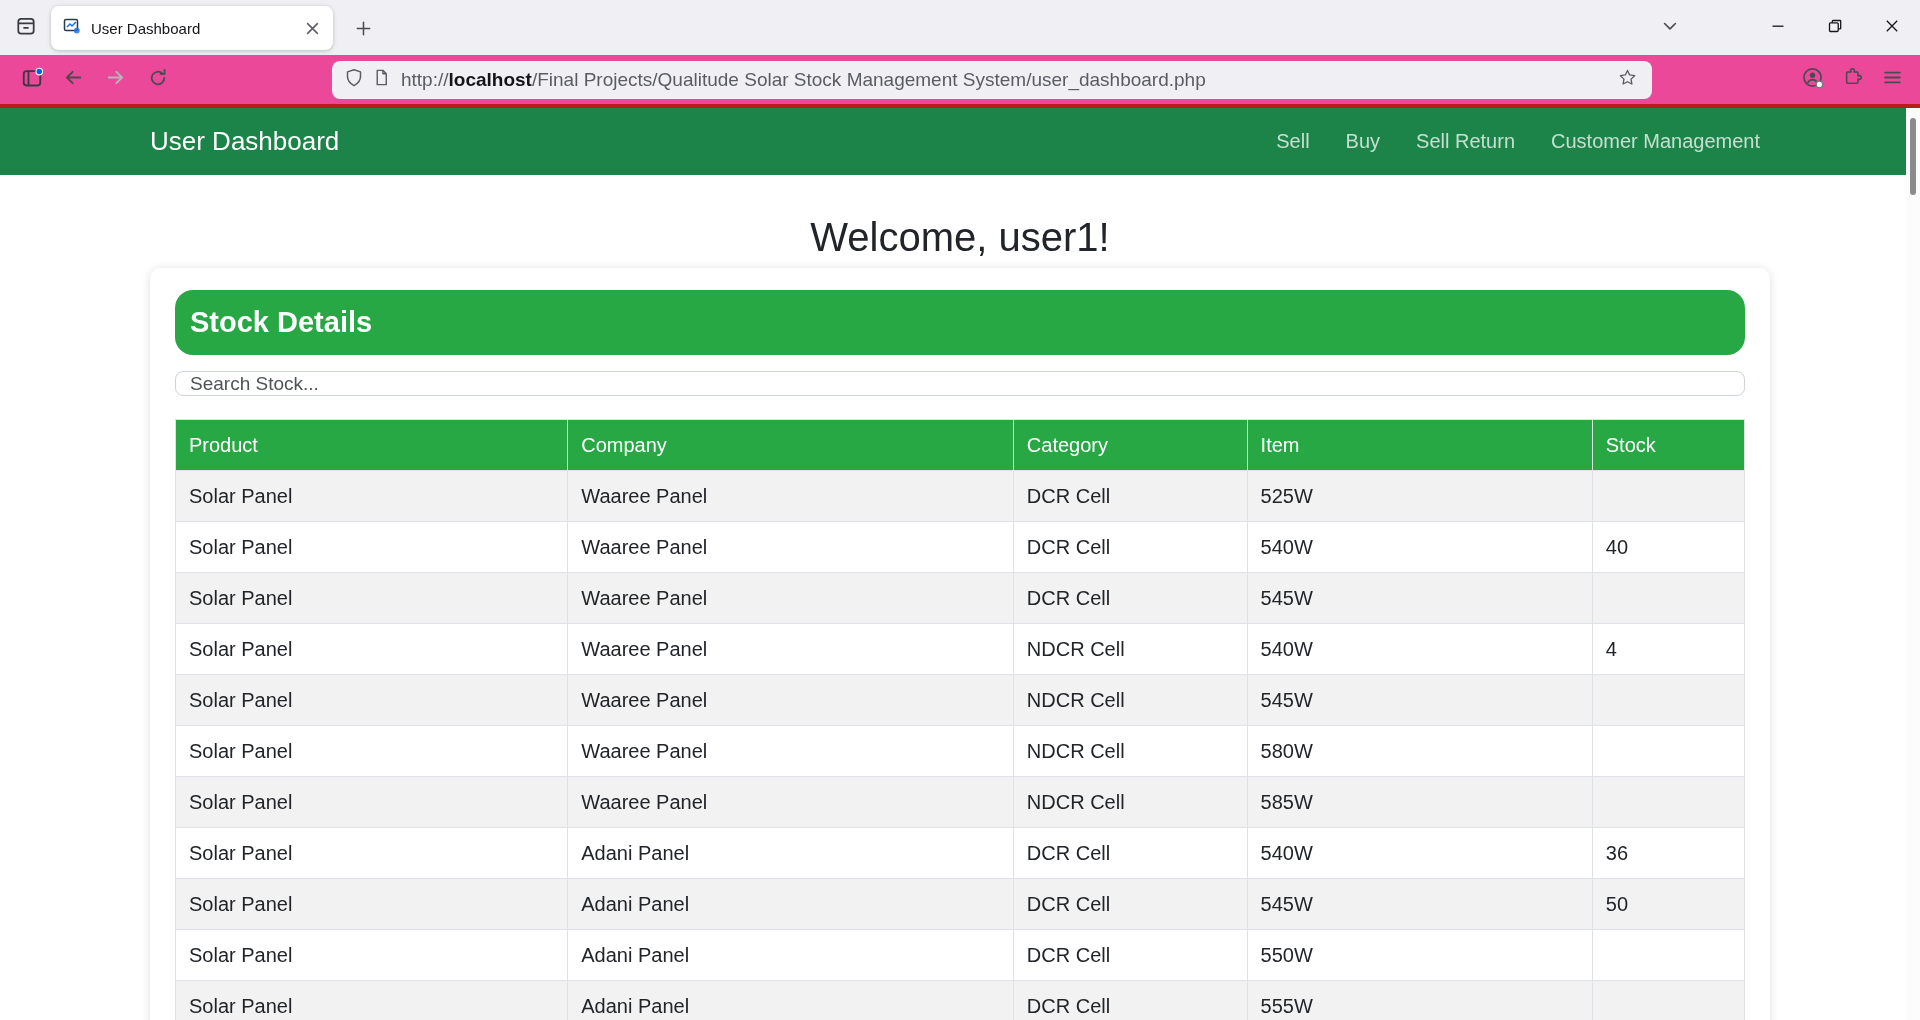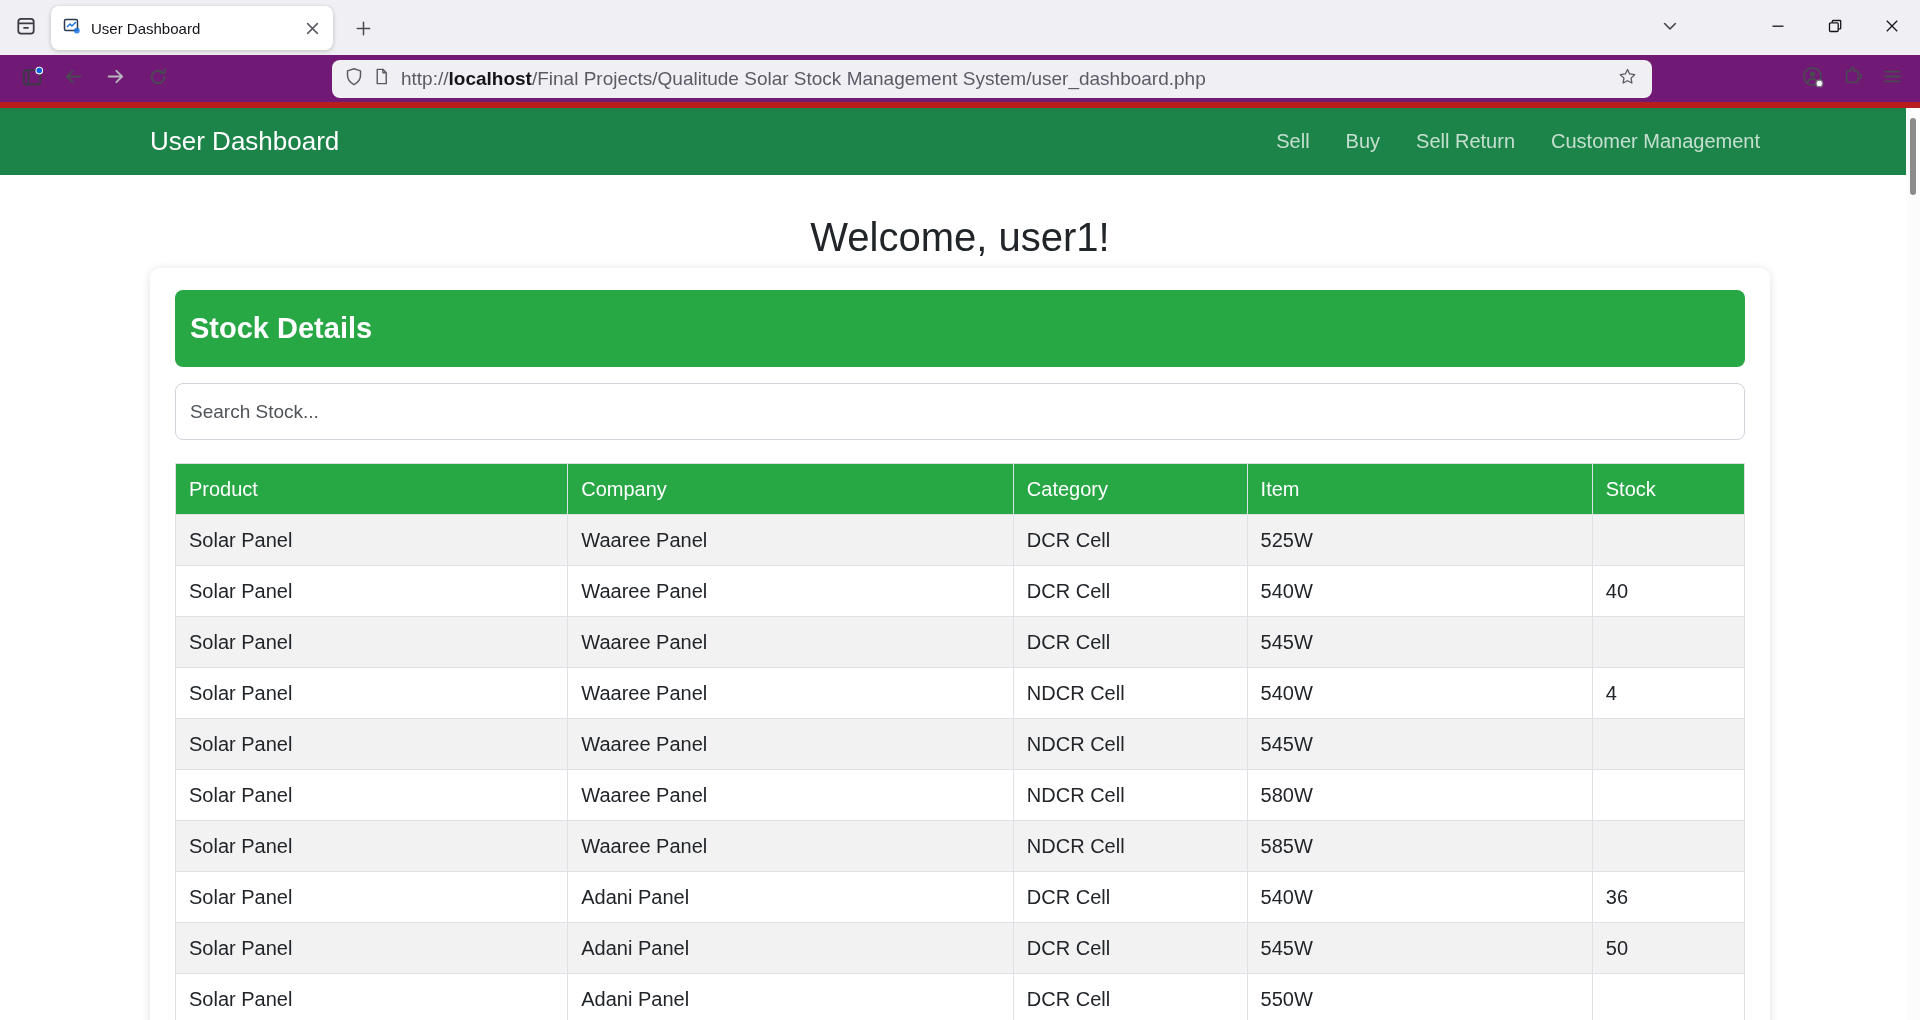--- a/index.html
+++ b/index.html
@@ -30,21 +30,21 @@
     flex:1; font-size:15px; color:#15141a; white-space:nowrap;
     overflow:hidden; margin-left:10px;
   }
   .tab-close { width:26px; height:26px; }
   .newtab-btn { position:absolute; left:347px; top:12px; width:32px; height:32px; }
   .win-controls { position:absolute; right:0; top:0; height:55px; display:flex; align-items:stretch; }
   .alltabs-btn { width:46px; margin-right:56px; border-radius:4px; align-self:center; height:38px; }
   .win-btn { width:57px; border-radius:0; }
 
   .toolbar {
-    height:53px; background:#701a75; border-bottom:6px solid #b91c1c;
+    height:53px; background:#ec4899; border-bottom:4px solid #b91c1c;
     display:flex; align-items:center;justify-content:space-between;
   }
   .tb-btn { width:37px; height:37px; margin-left:5px; }
   .tb-btn.first { margin-left:13px; }
   .urlbar {
     flex:1; height:38px; margin-left:156px; margin-right:140px;
     background:#f0f0f4; border-radius:8px;
     display:flex; align-items:center; padding:0 10px 0 12px;
   }
   .urlbar .sep { width:8px; }
@@ -81,27 +81,27 @@
     font-size:40px; font-weight:500; color:#212529; line-height:52px;
   }
 
   .stock-card {
     margin:5px 0 0 150px; width:1620px; height:1200px;
     background:#fff; border-radius:10px;
     box-shadow:0 1px 10px rgba(0,0,0,0.13);
     padding:22px 25px;
   }
   .card-header {
-    height:77px; background:#28a745; border-radius:8px;
+    height:65px; background:#28a745; border-radius:18px;
     display:flex; align-items:center; padding-left:15px;
     margin-bottom:16px;
   }
   .card-header h3 { margin:0; color:#fff; font-size:29px; font-weight:700; }
   .search-input {
-    width:100%; height:57px; border:1px solid #ced4da; border-radius:8px;
+    width:100%; height:25px; border:1px solid #ced4da; border-radius:8px;
     padding:0 14px; font-size:19px; font-family:"Liberation Sans",sans-serif;
     color:#212529; outline:none; margin-bottom:23px; display:block;
   }
   .search-input::placeholder { color:#4f5459; opacity:1; }
 
   table.stock-table {
     width:100%; border-collapse:collapse; font-size:20px; color:#212529;
   }
   .stock-table th, .stock-table td {
     border:1px solid #dee2e6; padding:12px 13px; text-align:left;

